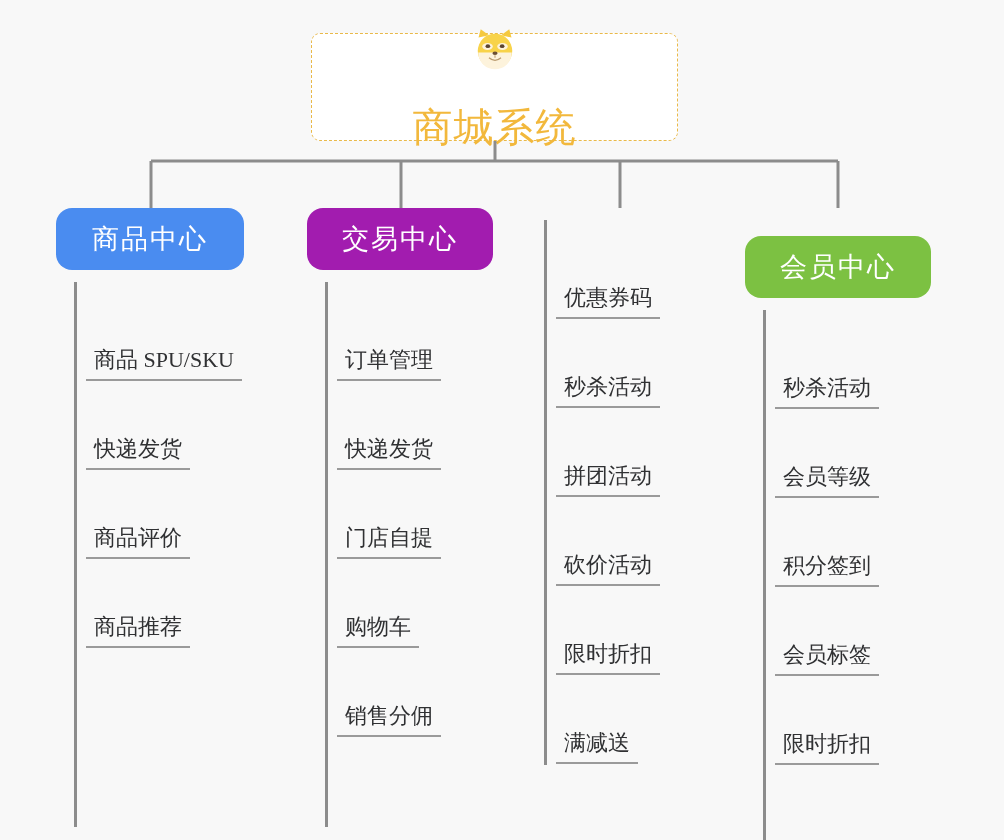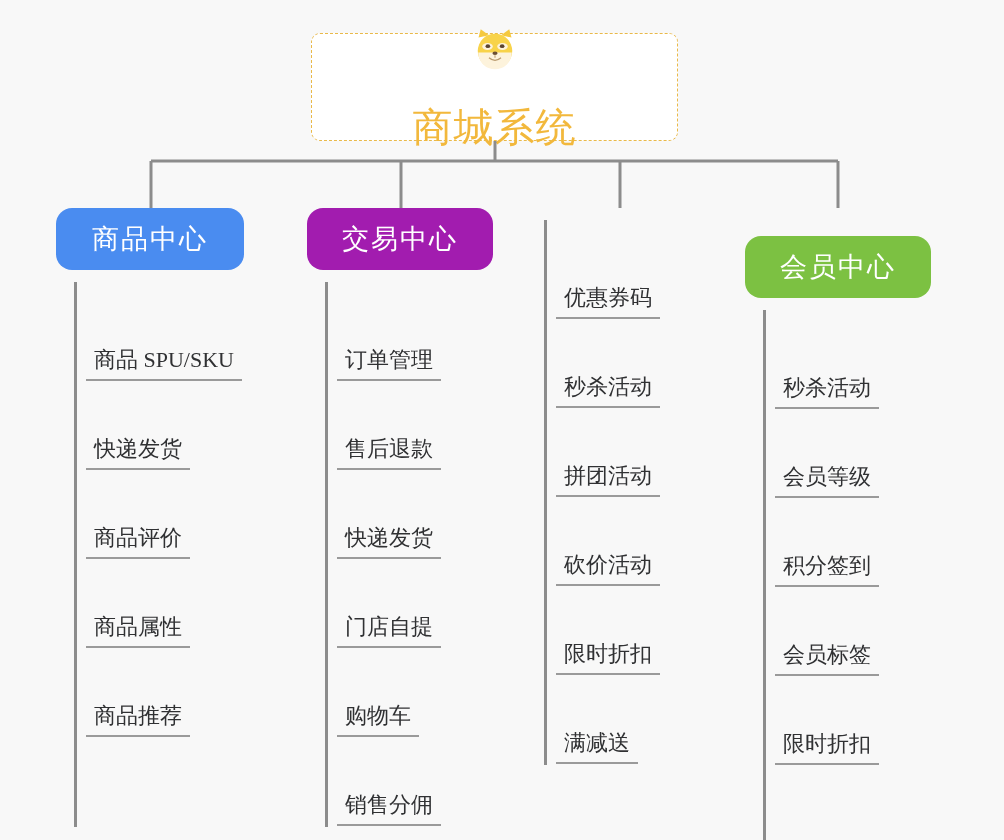--- a/index.html
+++ b/index.html
@@ -159,43 +159,37 @@
       <div class="leaf-item">
         <span class="leaf-label">商品 SPU/SKU</span>
       </div>
       <div class="leaf-item">
         <span class="leaf-label">快递发货</span>
       </div>
       <div class="leaf-item">
         <span class="leaf-label">商品评价</span>
       </div>
       <div class="leaf-item">
-        <span class="leaf-label">商品属性</span>
-      </div>
-      <div class="leaf-item">
         <span class="leaf-label">商品推荐</span>
       </div>
     </div>
   </div>
 
   <div class="column" style="left:307px; width:186px;">
     <div class="cat-card" style="background:#a21caf;">
       <span>交易中心</span>
     </div>
     <div class="leaf-list">
       <svg class="spine" style="position:absolute;left:18px;top:0;width:3px;height:545px;" aria-hidden="true">
         <line x1="1.5" y1="0" x2="1.5" y2="545" stroke="#8c8c8c" stroke-width="3"></line>
       </svg>
       <div class="leaf-item">
         <span class="leaf-label">订单管理</span>
       </div>
       <div class="leaf-item">
-        <span class="leaf-label">售后退款</span>
-      </div>
-      <div class="leaf-item">
         <span class="leaf-label">快递发货</span>
       </div>
       <div class="leaf-item">
         <span class="leaf-label">门店自提</span>
       </div>
       <div class="leaf-item">
         <span class="leaf-label">购物车</span>
       </div>
       <div class="leaf-item">
         <span class="leaf-label">销售分佣</span>

